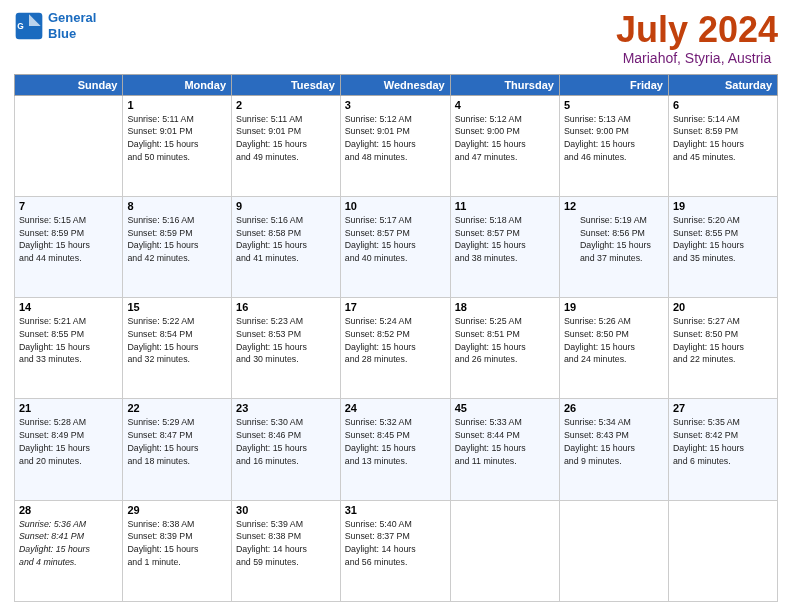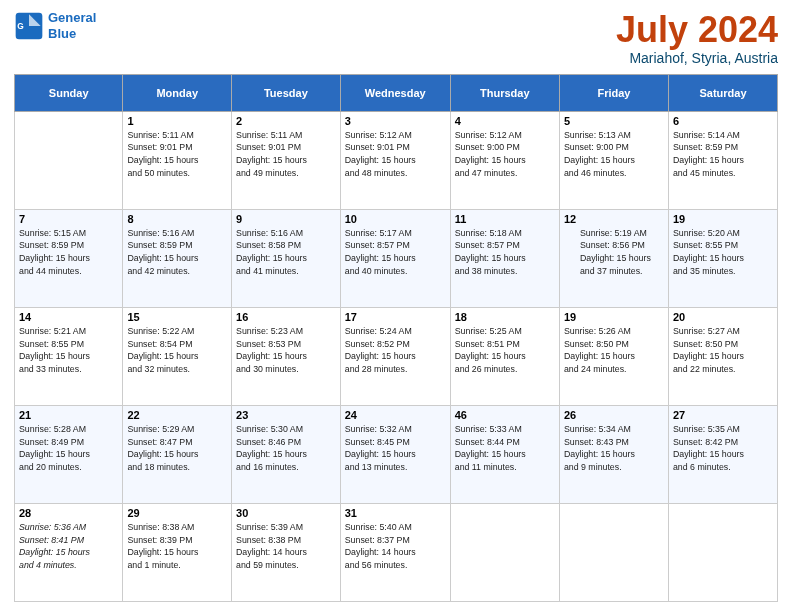--- a/index.html
+++ b/index.html
@@ -45,33 +45,34 @@
       text-align: right;
     }
     .month-title {
       font-size: 36px;
       font-weight: bold;
       color: #c2410c;
       line-height: 1.1;
     }
     .location {
       font-size: 14px;
-      color: #0c4a6e;
+      color: #701a75;
+      text-align: center;
     }
     .calendar {
       flex: 1;
       border-collapse: collapse;
       width: 100%;
       font-size: 9.5px;
     }
     .calendar th {
       background: #2a6bbf;
       color: #fff;
-      text-align: center;
-      padding: 12px 5px;
+      text-align: right;
+      padding: 4px 5px;
       font-size: 11px;
       font-weight: 600;
       border: 1px solid #aaa;
     }
     .calendar td {
       vertical-align: top;
       border: 1px solid #ccc;
       padding: 3px 4px;
       width: 113px;
       height: 80px;
@@ -297,21 +298,21 @@
 and 16 minutes.</div>
           </td>
           <td>
             <span class="day-num">24</span>
             <div class="day-info" style="white-space: pre-line;">Sunrise: 5:32 AM
 Sunset: 8:45 PM
 Daylight: 15 hours
 and 13 minutes.</div>
           </td>
           <td>
-            <span class="day-num">46</span>
+            <span class="day-num">45</span>
             <div class="day-info" style="white-space: pre-line;">Sunrise: 5:33 AM
 Sunset: 8:44 PM
 Daylight: 15 hours
 and 11 minutes.</div>
           </td>
           <td>
             <span class="day-num">26</span>
             <div class="day-info" style="white-space: pre-line;">Sunrise: 5:34 AM
 Sunset: 8:43 PM
 Daylight: 15 hours

